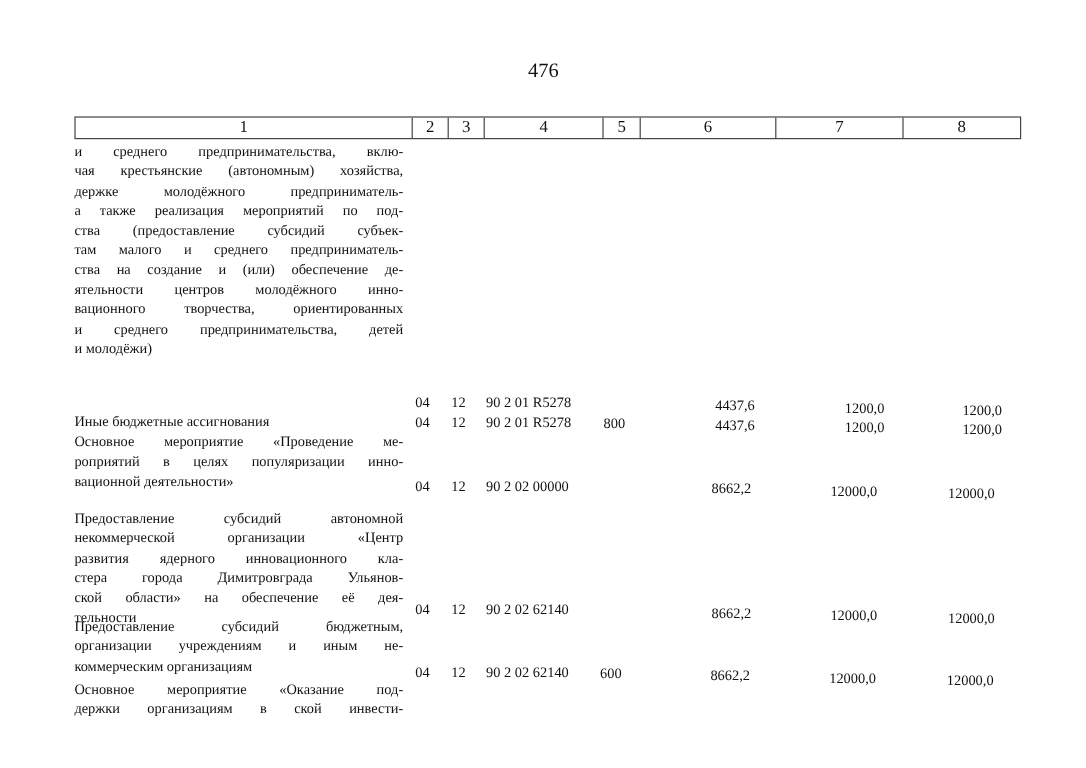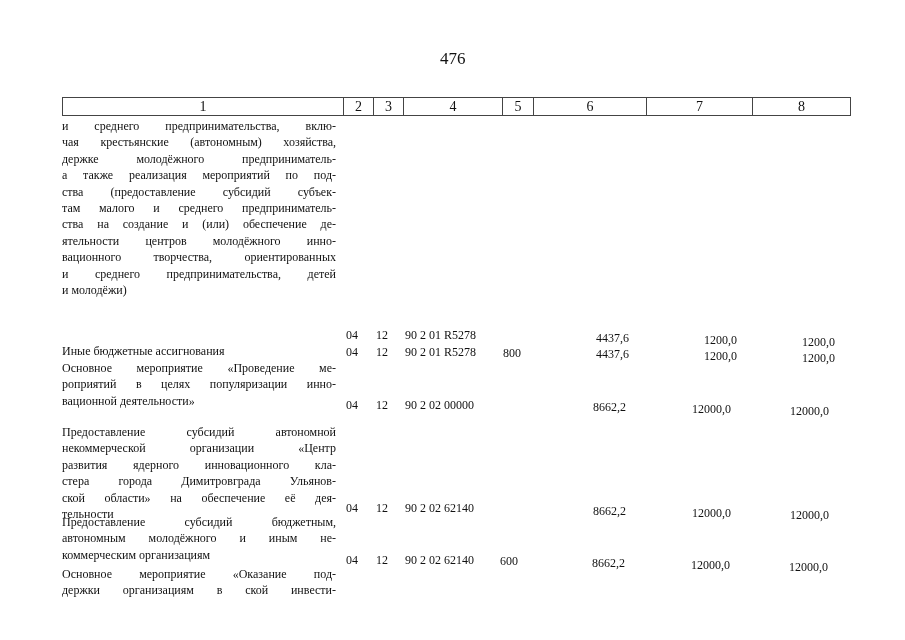--- a/index.html
+++ b/index.html
@@ -86,21 +86,21 @@
 </div>
 <div class="num" style="left:346px;top:500px">04</div>
 <div class="num" style="left:376px;top:500px">12</div>
 <div class="num" style="left:405px;top:500px">90 2 02 62140</div>
 <div class="num" style="left:593px;top:503px">8662,2</div>
 <div class="num" style="left:692px;top:505px">12000,0</div>
 <div class="num" style="left:790px;top:507px">12000,0</div>
 
 <div class="desc" style="top:514px">
   <span class="line">Предоставление субсидий бюджетным,</span>
-  <span class="line">автономным молодёжного и иным не-</span>
+  <span class="line">организации учреждениям и иным не-</span>
   <span class="line last">коммерческим организациям</span>
 </div>
 <div class="num" style="left:346px;top:552px">04</div>
 <div class="num" style="left:376px;top:552px">12</div>
 <div class="num" style="left:405px;top:552px">90 2 02 62140</div>
 <div class="num" style="left:500px;top:553px">600</div>
 <div class="num" style="left:592px;top:555px">8662,2</div>
 <div class="num" style="left:691px;top:557px">12000,0</div>
 <div class="num" style="left:789px;top:559px">12000,0</div>
 

